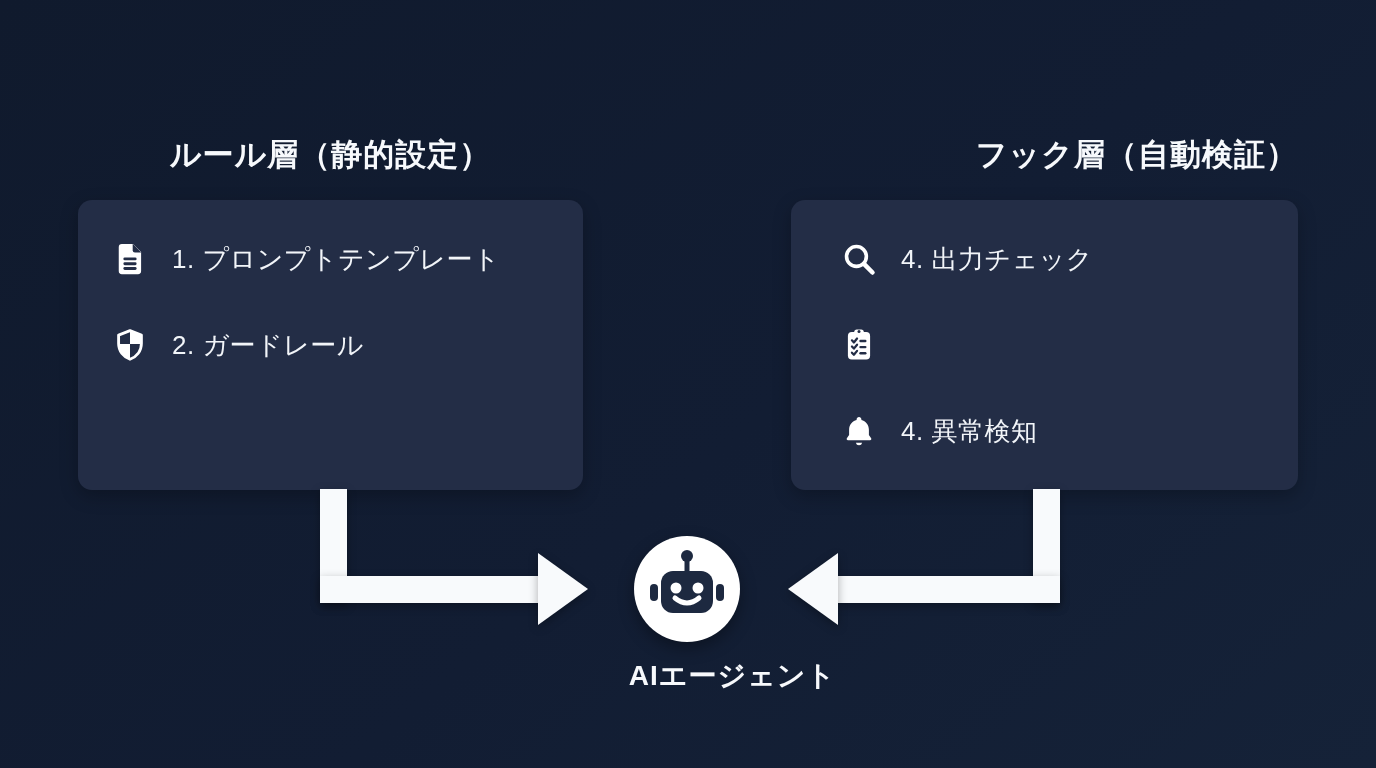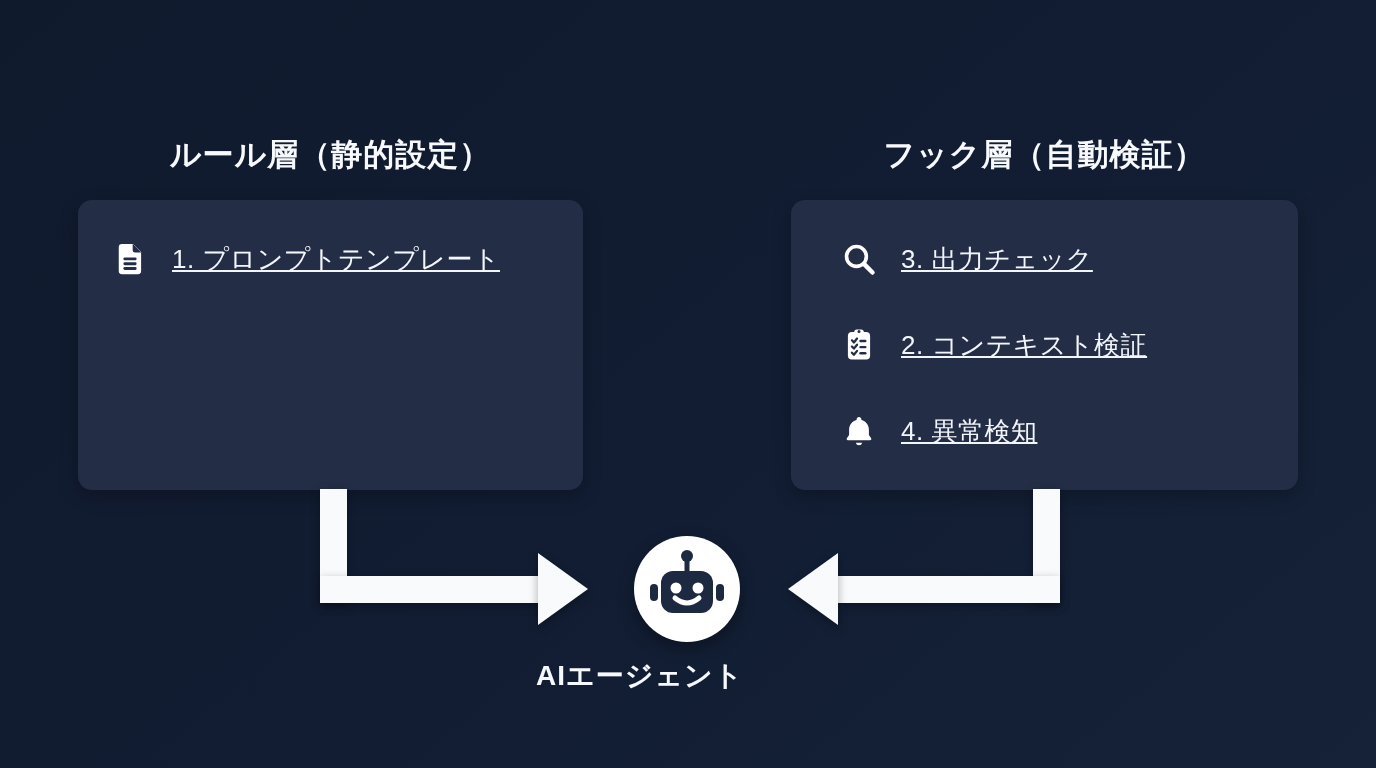--- a/index.html
+++ b/index.html
@@ -19,21 +19,21 @@
     top: 132px;
     height: 46px;
     line-height: 46px;
     text-align: center;
     font-size: 31px;
     font-weight: 700;
     color: #f7f9fc;
     letter-spacing: 1px;
   }
   .panel-title.left  { left: 78px;  width: 505px; text-align: center; }
-  .panel-title.right { left: 791px; width: 507px; }
+  .panel-title.right { left: 791px; width: 507px; text-align: right; }
 
   .panel {
     position: absolute;
     top: 200px;
     height: 290px;
     background: #232d46;
     border-radius: 14px;
     box-shadow: 0 6px 18px rgba(0,0,0,0.25);
     padding-top: 16px;
     display: flex;
@@ -56,21 +56,20 @@
     align-items: center;
     justify-content: center;
   }
   .item .icon svg { width: 36px; height: 36px; display: block; }
   .item .label {
     font-size: 26px;
     font-weight: 500;
     color: #f2f5f9;
     letter-spacing: 0.5px;
     white-space: nowrap;
-    text-decoration: underline;
   }
 
   
   .arrow-part { position: absolute; background: #f8fafc; }
   .arrow-part, .arrow-head { filter: drop-shadow(0 3px 5px rgba(0,0,0,0.30)); }
   .la-v { left: 320px;  top: 489px; width: 27px;  height: 114px; }
   .la-h { left: 320px;  top: 576px; width: 220px; height: 27px; }
   .ra-v { left: 1033px; top: 489px; width: 27px;  height: 114px; }
   .ra-h { left: 838px;  top: 576px; width: 222px; height: 27px; }
   .arrow-head { position: absolute; width: 0; height: 0; }
@@ -97,21 +96,21 @@
     box-shadow: 0 6px 16px rgba(0,0,0,0.35);
     display: flex;
     align-items: center;
     justify-content: center;
   }
   .agent-circle svg { width: 100px; height: 100px; display: block; }
   .agent-label {
     position: absolute;
     left: 536px; top: 657px;
     width: 300px;
-    text-align: left;
+    text-align: right;
     font-size: 28px;
     font-weight: 700;
     color: #f7f9fc;
     letter-spacing: 1px;
   }
 </style>
 </head>
 <body>
 
 <div class="stage">
@@ -125,47 +124,56 @@
         <svg viewBox="0 0 24 24">
           <path d="M6.6 2 H14 L19.4 7.4 V20 a2.1 2.1 0 0 1 -2.1 2.1 H6.6 A2.1 2.1 0 0 1 4.5 20 V4.1 A2.1 2.1 0 0 1 6.6 2 Z" fill="#ffffff"></path>
           <path d="M13.8 1.9 L19.5 7.6 H15.3 A1.5 1.5 0 0 1 13.8 6.1 Z" fill="#232d46"></path>
           <rect x="7.6" y="11" width="8.8" height="1.9" rx="0.9" fill="#232d46"></rect>
           <rect x="7.6" y="14.2" width="8.8" height="1.9" rx="0.9" fill="#232d46"></rect>
           <rect x="7.6" y="17.4" width="8.8" height="1.9" rx="0.9" fill="#232d46"></rect>
         </svg>
       </span>
       <span class="label">1. プロンプトテンプレート</span>
     </div>
+    <div class="item">
+      <span class="icon">
+        <svg viewBox="0 0 24 24">
+          <path d="M12 2.4 L19.6 5.4 V11 c0 5.2 -3.3 8.9 -7.6 10.5 C7.7 19.9 4.4 16.2 4.4 11 V5.4 Z" fill="none" stroke="#ffffff" stroke-width="1.9" stroke-linejoin="round"></path>
+          <path d="M12 2.4 L19.6 5.4 V11.4 H12 Z" fill="#ffffff"></path>
+          <path d="M12 11.4 V21.5 C7.7 19.9 4.4 16.2 4.4 11 v0.4 Z" fill="#ffffff"></path>
+        </svg>
+      </span>
+      <span class="label">2. ガードレール</span>
+    </div>
   </div>
 
   <div class="panel right">
     <div class="item">
       <span class="icon">
         <svg viewBox="0 0 24 24">
           <circle cx="10.3" cy="10.3" r="6.6" fill="none" stroke="#ffffff" stroke-width="2.4"></circle>
           <line x1="15.3" y1="15.3" x2="21" y2="21" stroke="#ffffff" stroke-width="3" stroke-linecap="round"></line>
         </svg>
       </span>
-      <span class="label">3. 出力チェック</span>
+      <span class="label">4. 出力チェック</span>
     </div>
     <div class="item">
       <span class="icon">
         <svg viewBox="0 0 24 24">
           <rect x="4.6" y="3.4" width="14.8" height="18.2" rx="2.6" fill="#ffffff"></rect>
           <rect x="8.8" y="1.6" width="6.4" height="4.2" rx="1.8" fill="#ffffff"></rect>
           <circle cx="12" cy="3" r="1" fill="#232d46"></circle>
           <path d="M7.3 8.9 l1.3 1.4 2.1-2.6" fill="none" stroke="#232d46" stroke-width="1.5" stroke-linecap="round" stroke-linejoin="round"></path>
           <rect x="12.2" y="8.5" width="4.8" height="1.6" rx="0.8" fill="#232d46"></rect>
           <path d="M7.3 13 l1.3 1.4 2.1-2.6" fill="none" stroke="#232d46" stroke-width="1.5" stroke-linecap="round" stroke-linejoin="round"></path>
           <rect x="12.2" y="12.6" width="4.8" height="1.6" rx="0.8" fill="#232d46"></rect>
           <path d="M7.3 17.1 l1.3 1.4 2.1-2.6" fill="none" stroke="#232d46" stroke-width="1.5" stroke-linecap="round" stroke-linejoin="round"></path>
           <rect x="12.2" y="16.7" width="4.8" height="1.6" rx="0.8" fill="#232d46"></rect>
         </svg>
       </span>
-      <span class="label">2. コンテキスト検証</span>
     </div>
     <div class="item">
       <span class="icon">
         <svg viewBox="0 0 24 24">
           <path d="M12 2.6 c0.9 0 1.6 0.7 1.6 1.6 v0.5 c2.9 0.7 5 3.3 5 6.4 v3.6 l1.5 2.2 c0.35 0.55 0 1.3 -0.75 1.3 H4.65 c-0.75 0 -1.1 -0.75 -0.75 -1.3 l1.5 -2.2 v-3.6 c0 -3.1 2.1 -5.7 5 -6.4 v-0.5 c0 -0.9 0.7 -1.6 1.6 -1.6 Z" fill="#ffffff"></path>
           <path d="M9.9 19.8 a2.15 2.15 0 0 0 4.2 0 Z" fill="#ffffff"></path>
         </svg>
       </span>
       <span class="label">4. 異常検知</span>
     </div>

